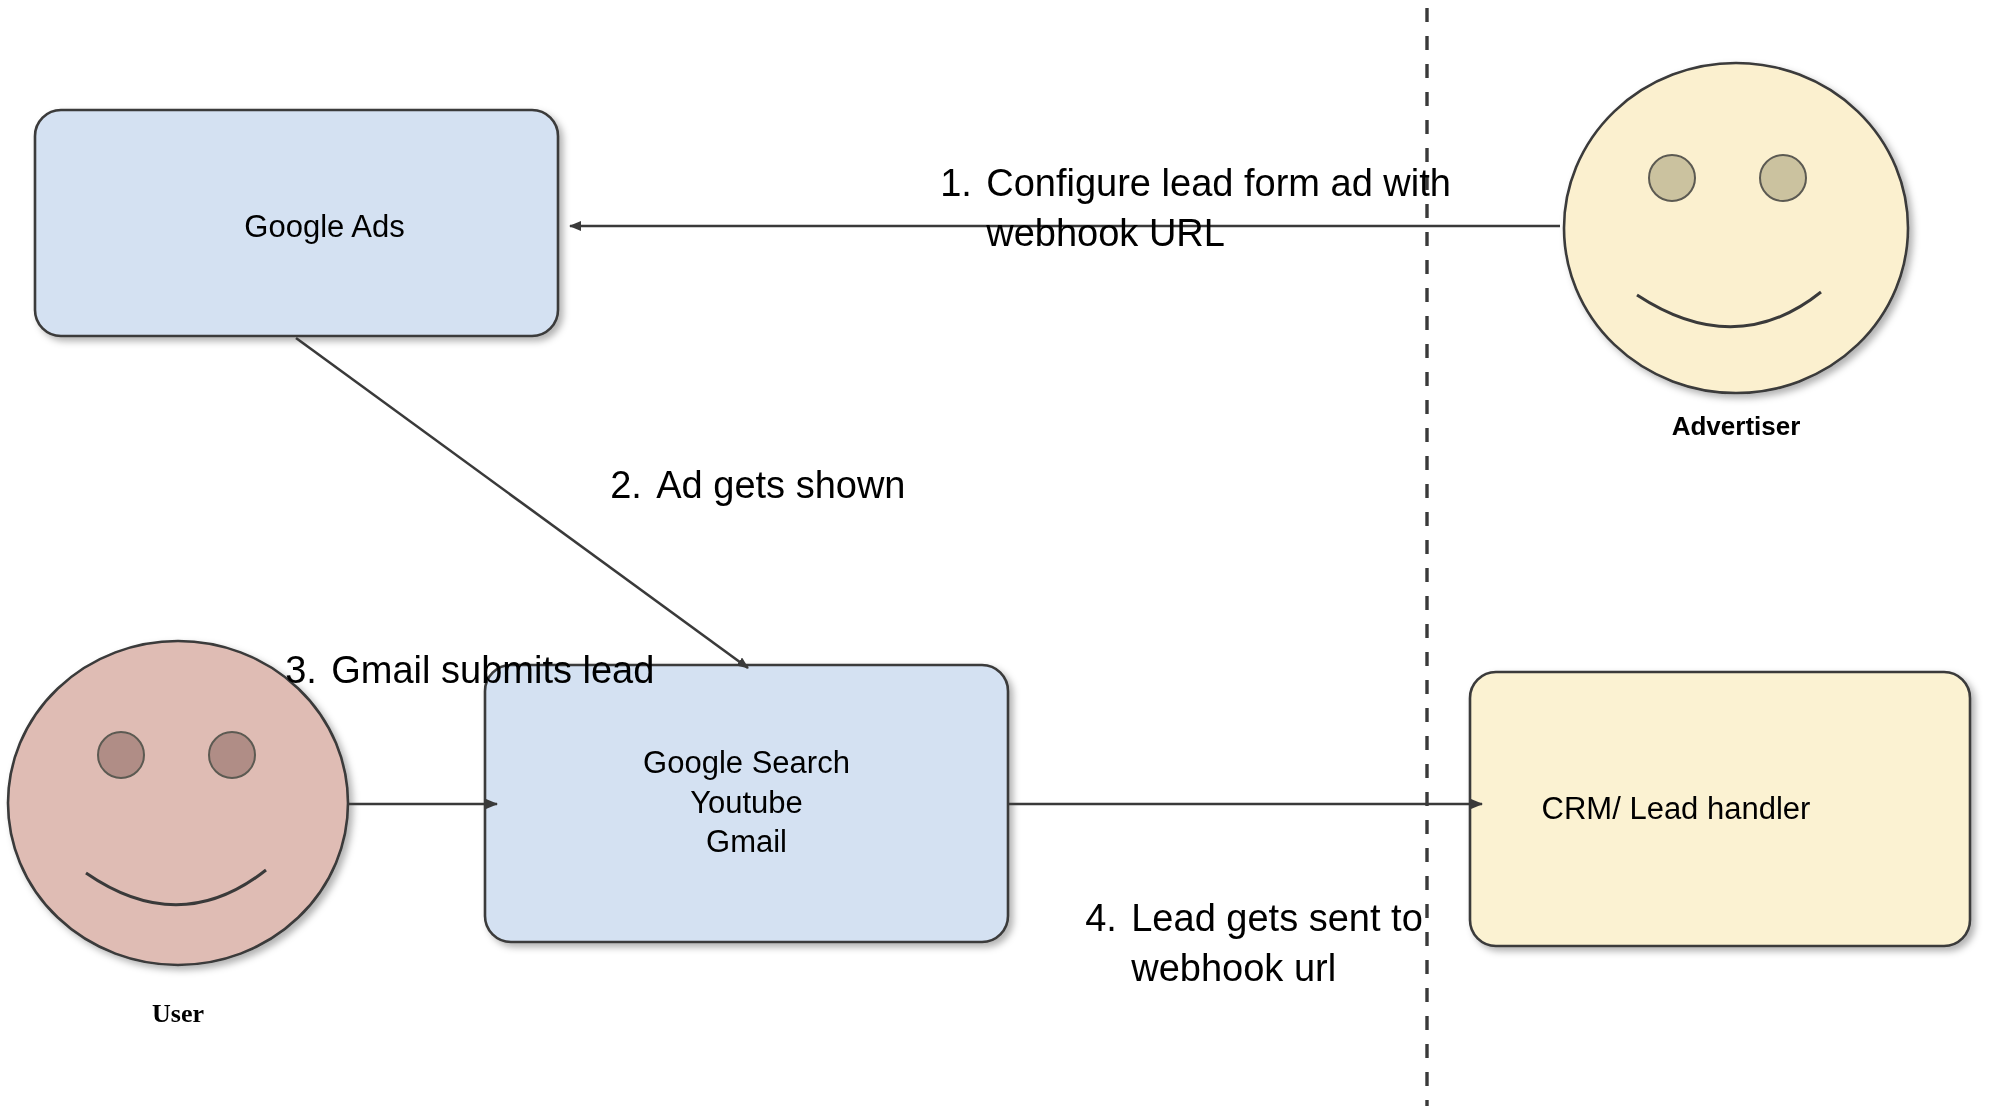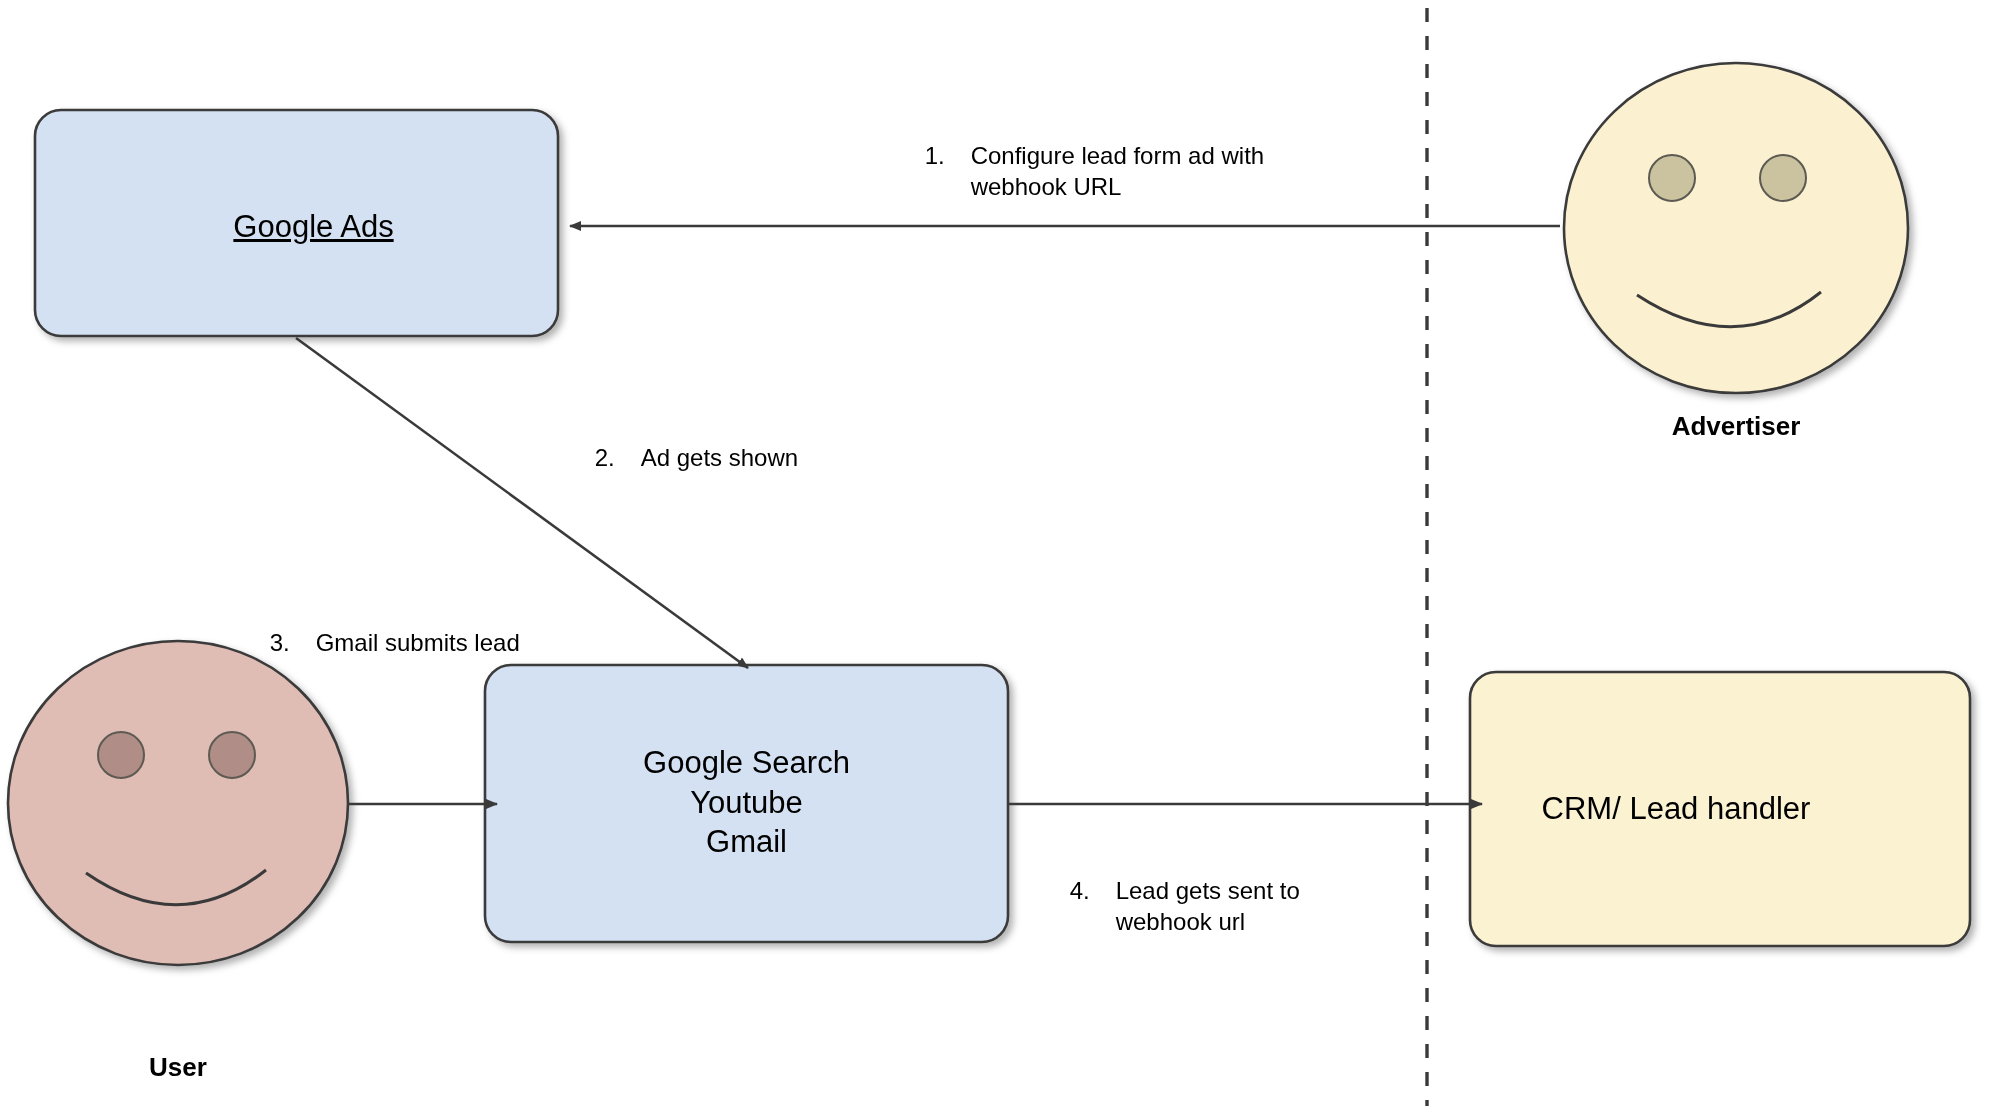--- a/index.html
+++ b/index.html
@@ -39,21 +39,21 @@
     font-weight: 400;
   }
   .actor-label {
     font-size: 26px;
     font-weight: bold;
     text-align: center;
   }
   .edge-label {
     position: absolute;
     font-family: "Liberation Sans", sans-serif;
-    font-size: 24px;
+    font-size: 38px;
     font-weight: 400;
     color: #000000;
     line-height: 1.32;
     white-space: pre;
   }
   .edge-label .num {
     display: inline-block;
     width: 46px;
   }
   .edge-label .txt {
@@ -100,31 +100,31 @@
 
     <line x1="296" y1="338" x2="748" y2="668" stroke="#3a3a3a" stroke-width="2.6" marker-end="url(#arrowhead)"></line>
 
     <line x1="348" y1="804" x2="497" y2="804" stroke="#3a3a3a" stroke-width="2.6" marker-end="url(#arrowhead)"></line>
 
     <line x1="1008" y1="804" x2="1482" y2="804" stroke="#3a3a3a" stroke-width="2.6" marker-end="url(#arrowhead)"></line>
 
     <line x1="1427" y1="8" x2="1427" y2="1106" stroke="#3a3a3a" stroke-width="3.4" stroke-dasharray="14 14"></line>
   </svg>
 
-  <div class="node-label box-label" style="left:35px; top:207px; width:557px;text-decoration:underline;">Google Ads</div>
+  <div class="node-label box-label" style="left:46px; top:207px; width:557px;">Google Ads</div>
 
   <div class="node-label box-label" style="left:485px; top:743px; width:523px;">Google Search
 Youtube
 Gmail</div>
 
   <div class="node-label box-label" style="left:1470px; top:789px; width:412px;">CRM/ Lead handler</div>
 
   <div class="node-label actor-label" style="left:1566px; top:410px; width:340px;">Advertiser</div>
 
-  <div class="node-label actor-label" style="left:8px; top:1051px; width:340px;">User</div>
+  <div class="node-label actor-label" style="left:8px; top:997px; width:340px;font-family:Liberation Serif, serif;">User</div>
 
   <div class="edge-label" style="left:898px; top:108px;">
     <span class="num">1.</span><span class="txt">Configure lead form ad with
 webhook URL</span>
   </div>
 
   <div class="edge-label" style="left:568px; top:410px;">
     <span class="num">2.</span><span class="txt">Ad gets shown</span>
   </div>
 

